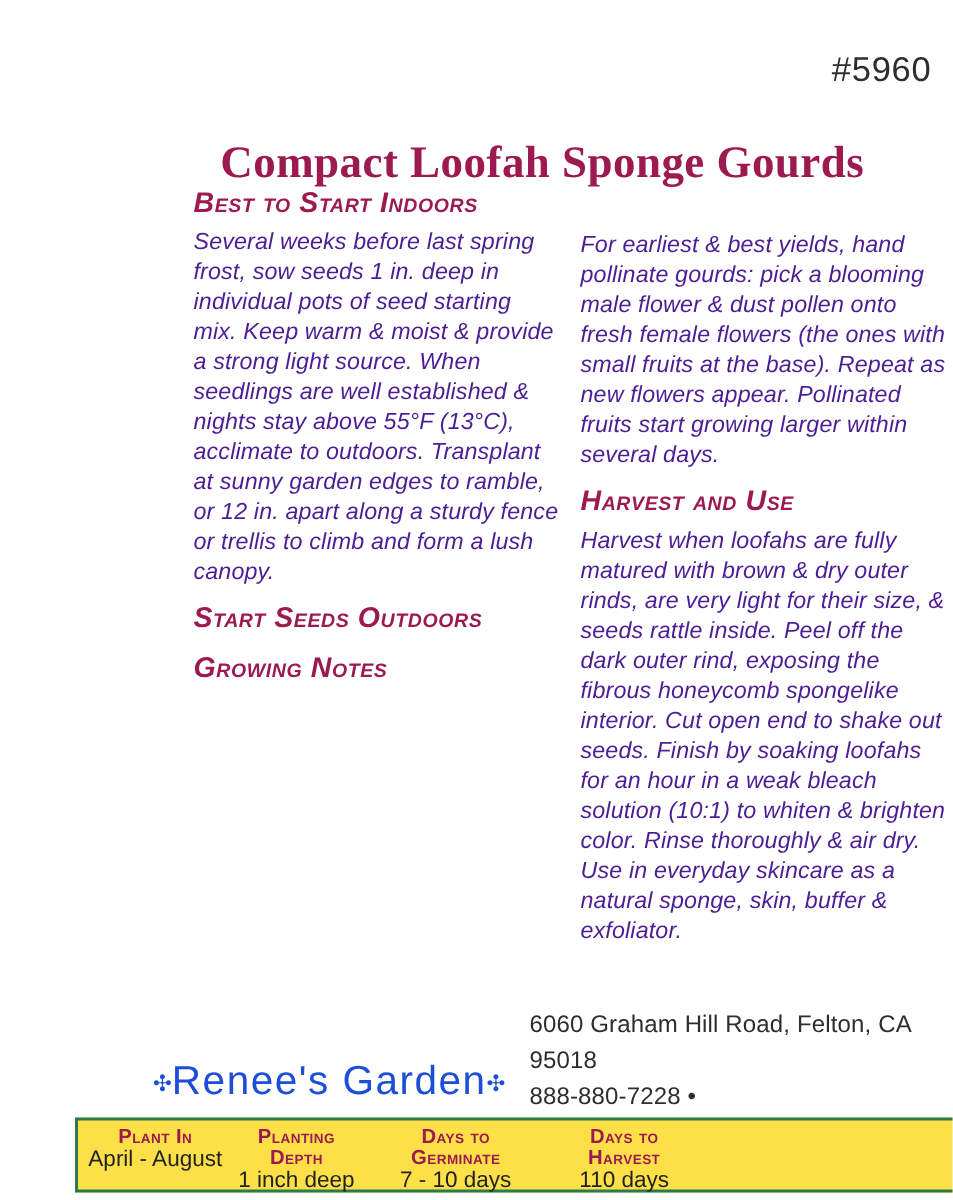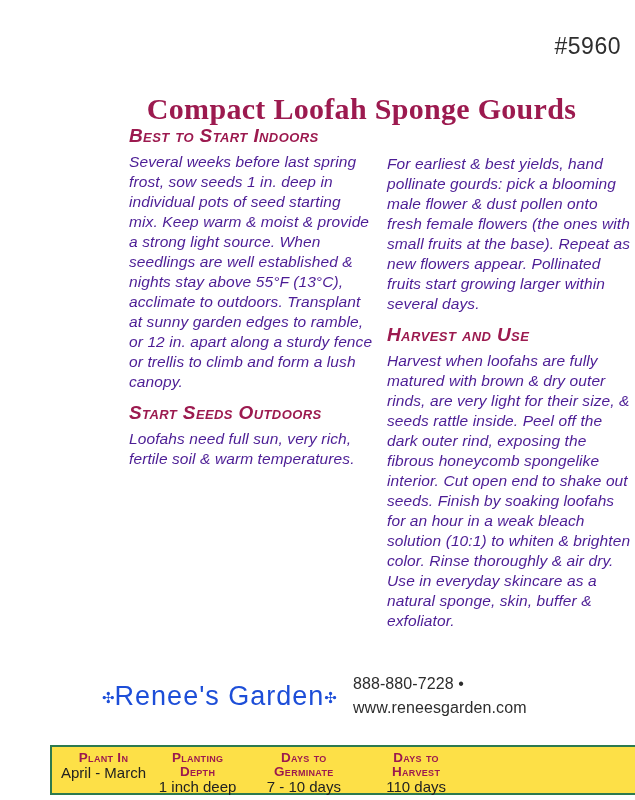--- a/index.html
+++ b/index.html
@@ -139,48 +139,49 @@
 
     <div class="col col-left">
       <div class="section">
         <div class="section-heading">Best to Start Indoors</div>
         <p class="body-text">Several weeks before last spring frost, sow seeds 1 in. deep in individual pots of seed starting mix. Keep warm &amp; moist &amp; provide a strong light source. When seedlings are well established &amp; nights stay above 55°F (13°C), acclimate to outdoors. Transplant at sunny garden edges to ramble, or 12 in. apart along a sturdy fence or trellis to climb and form a lush canopy.</p>
       </div>
       <div class="section">
         <div class="section-heading">Start Seeds Outdoors</div>
       </div>
       <div class="section">
-        <p class="body-text">Loofahs need full sun, very rich, fertile soil &amp; warm temperatures.</p>
+        <div class="section-heading">Growing Notes</div>
       </div>
     </div>
 
     <div class="col col-right">
       <div class="section">
         <p class="body-text">For earliest &amp; best yields, hand pollinate gourds: pick a blooming male flower &amp; dust pollen onto fresh female flowers (the ones with small fruits at the base). Repeat as new flowers appear. Pollinated fruits start growing larger within several days.</p>
       </div>
       <div class="section">
         <div class="section-heading">Harvest and Use</div>
         <p class="body-text">Harvest when loofahs are fully matured with brown &amp; dry outer rinds, are very light for their size, &amp; seeds rattle inside. Peel off the dark outer rind, exposing the fibrous honeycomb spongelike interior. Cut open end to shake out seeds. Finish by soaking loofahs for an hour in a weak bleach solution (10:1) to whiten &amp; brighten color. Rinse thoroughly &amp; air dry. Use in everyday skincare as a natural sponge, skin, buffer &amp; exfoliator.</p>
       </div>
     </div>
 
   </div>
 
   <div class="footer">
     <div class="logo"><span class="ornament">✣</span><span>Renee's Garden</span><span class="ornament">✣</span></div>
     <div class="footer-address">
+      <div>6060 Graham Hill Road, Felton, CA 95018</div>
       <div>888-880-7228 • www.reneesgarden.com</div>
     </div>
   </div>
 
   <div class="info-bar">
     <div class="bar-col bar-col-0">
       <div class="bar-label">Plant In</div>
 
-      <div class="bar-value">April - March</div>
+      <div class="bar-value">April - August</div>
     </div>
     <div class="bar-col bar-col-2">
       <div class="bar-label">Planting</div>
       <div class="bar-label">Depth</div>
       <div class="bar-value">1 inch deep</div>
     </div>
     <div class="bar-col bar-col-4">
       <div class="bar-label">Days to</div>
       <div class="bar-label">Germinate</div>
       <div class="bar-value">7 - 10 days</div>

